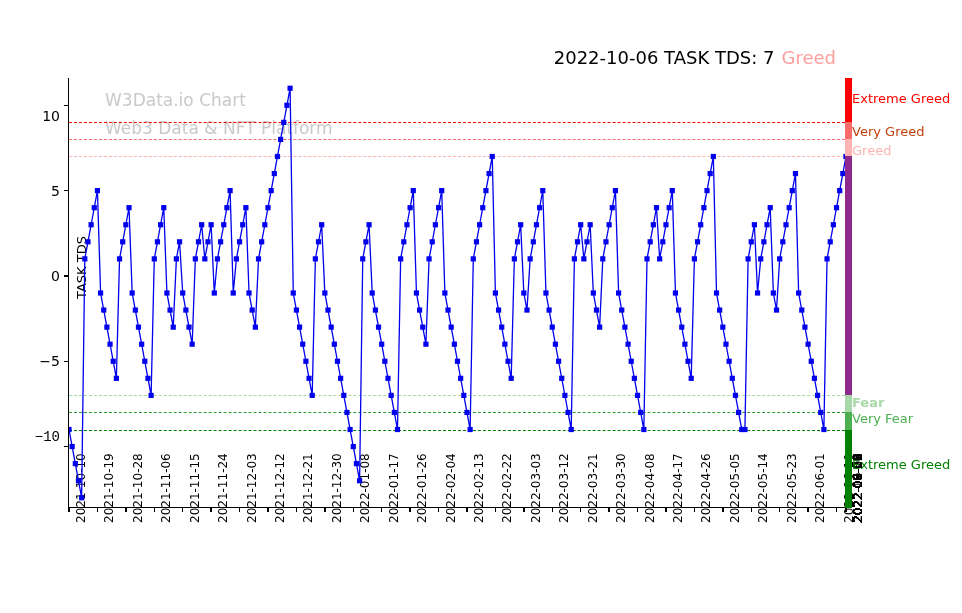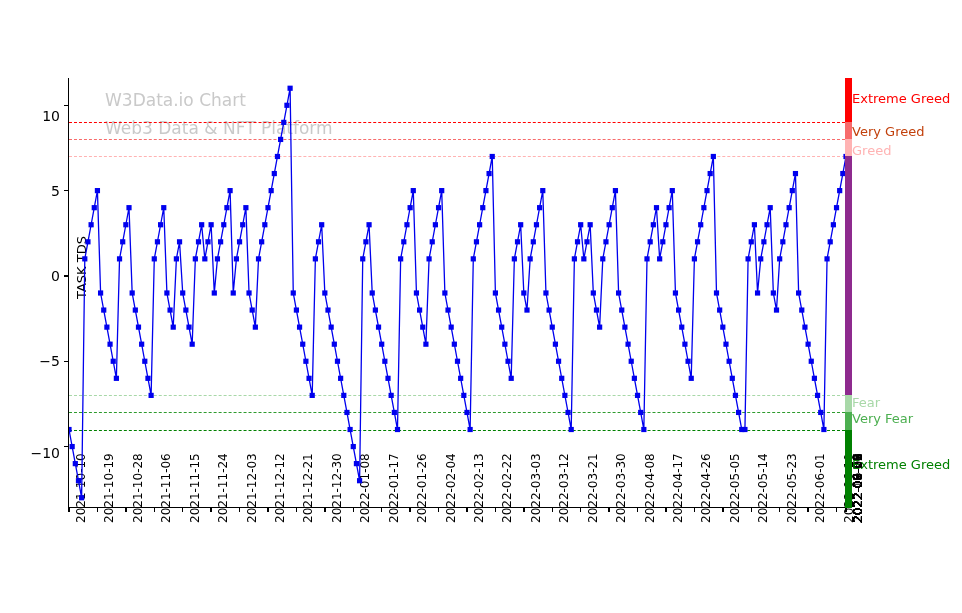--- a/index.html
+++ b/index.html
@@ -63,40 +63,43 @@
   .zlabel{position:absolute;left:852px;font-size:13px;white-space:nowrap;transform:translateY(-50%);}
 
   svg.series{position:absolute;left:0;top:0;overflow:visible;}
 </style>
 </head>
 <body>
 
 <div id="root">
 
 
+  <div class="subtitle">
+    <span>2022-10-06 TASK TDS: 7</span><span class="mood" style="color: rgb(255, 158, 158);">Greed</span>
+  </div>
 
   <div class="plot">
 
     <div class="wm" style="color: rgb(201, 201, 201);">
       <div>W3Data.io Chart</div>
       <div>Web3 Data &amp; NFT Platform</div>
     </div>
 
     <div class="ylabel">TASK TDS</div>
 
     <div id="yticks">
         <div class="ytick" style="top: 38px;">10</div>
         <div class="ytickmark" style="top: 26.6016px;"></div>
         <div class="ytick" style="top: 112.619px;">5</div>
         <div class="ytickmark" style="top: 111.919px;"></div>
         <div class="ytick" style="top: 197.937px;">0</div>
         <div class="ytickmark" style="top: 197.237px;"></div>
         <div class="ytick" style="top: 283.254px;">−5</div>
         <div class="ytickmark" style="top: 282.554px;"></div>
-        <div class="ytick" style="top: 375px;">−10</div>
+        <div class="ytick" style="top: 359px; font-family: Liberation Mono, monospace;">−10</div>
         <div class="ytickmark" style="top: 367.871px;"></div>
       </div>
     <div id="xticks">
         <div class="xtickmark" style="left: -0.7px;"></div>
         <div class="xtick" style="left: 5px;">2021-10-10</div>
         <div class="xtickmark" style="left: 27.7268px;"></div>
         <div class="xtick" style="left: 33.4268px;">2021-10-19</div>
         <div class="xtickmark" style="left: 56.1537px;"></div>
         <div class="xtick" style="left: 61.8537px;">2021-10-28</div>
         <div class="xtickmark" style="left: 84.5805px;"></div>
@@ -445,18 +448,18 @@
       <div class="cseg" style="top: 61.4286px; height: 17.0635px; background: rgb(255, 179, 179);"></div>
       <div class="cseg" style="top: 78.4921px; height: 238.889px; background: rgb(142, 42, 142);"></div>
       <div class="cseg" style="top: 317.381px; height: 17.0635px; background: rgb(168, 216, 168);"></div>
       <div class="cseg" style="top: 334.444px; height: 17.0635px; background: rgb(76, 175, 80);"></div>
       <div class="cseg" style="top: 351.508px; height: 78.4921px; background: rgb(0, 128, 0);"></div>
     </div>
   <div id="zlabels">
       <div class="zlabel" style="top: 98.4762px; color: rgb(255, 0, 0);">Extreme Greed</div>
       <div class="zlabel" style="top: 130.897px; color: #c2410c;">Very Greed</div>
       <div class="zlabel" style="top: 149.667px; color: rgb(255, 179, 179);">Greed</div>
-      <div class="zlabel" style="top: 402.206px; color: rgb(168, 216, 168);">Fear</div>
+      <div class="zlabel" style="top: 402.206px; color: rgb(168, 216, 168); font-weight: bold;">Fear</div>
       <div class="zlabel" style="top: 417.563px; color: rgb(76, 175, 80);">Very Fear</div>
       <div class="zlabel" style="top: 463.635px; color: rgb(0, 128, 0);">Extreme Greed</div>
     </div>
 
 </div>
 
 </body></html>

